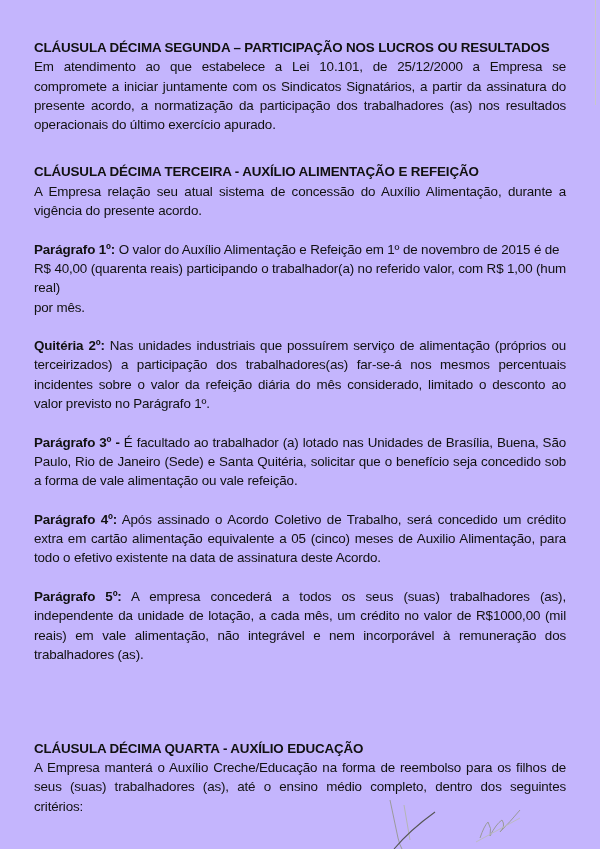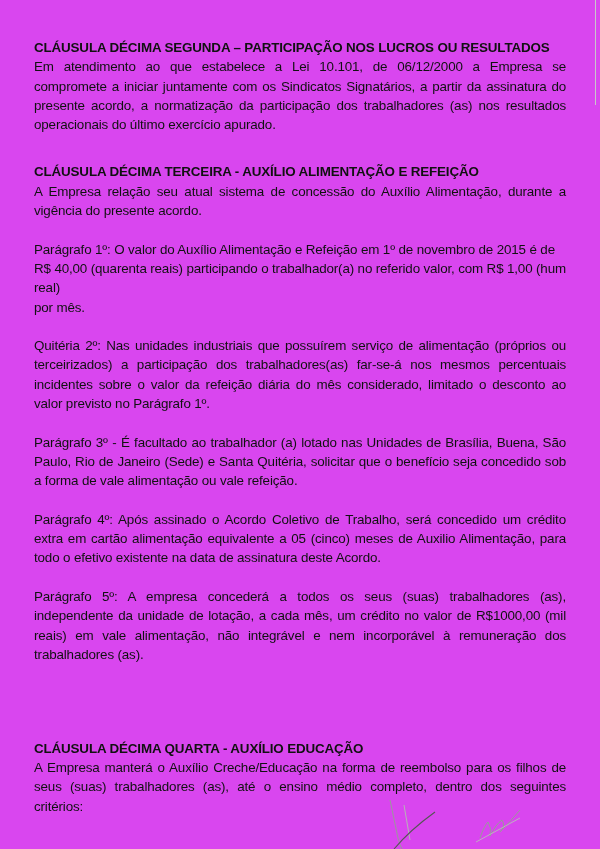--- a/index.html
+++ b/index.html
@@ -1,48 +1,48 @@
 <!DOCTYPE html>
 <html><head>
 <meta charset="utf-8">
 <style>
   html, body { margin: 0; padding: 0; background: #ffffff; }
   body { width: 600px; height: 849px; position: relative; overflow: hidden; }
   .page {
     position: absolute; left: 0; top: 0; width: 600px; height: 849px;
-    background: #d946ef;
+    background: #c4b5fd;
   }
   .scanline {
     position: absolute; left: 595px; top: 0; width: 1px; height: 105px;
     background: #c8c8c8;
   }
   .content {
     position: absolute; left: 34px; top: 38px; width: 532px;
     font-family: "Liberation Sans", sans-serif;
     font-size: 13.4px; line-height: 19.3px; color: #111;
     letter-spacing: -0.15px;
   }
   .heading { font-weight: bold; margin: 0; }
   .para { margin: 0; text-align: justify; }
   .para.left { text-align: left; }
   .gap { height: 19.3px; }
   .gap-lg { height: 28px; }
-  .lead { font-weight: normal; }
+  .lead { font-weight: bold; }
   .signatures { position: absolute; left: 380px; top: 800px; width: 160px; height: 49px; }
 </style>
 </head>
 <body>
 
 <div class="page">
   <div class="scanline"></div>
 
   <div class="content">
 
     <p class="heading">CLÁUSULA DÉCIMA SEGUNDA – PARTICIPAÇÃO NOS LUCROS OU RESULTADOS</p>
-    <p class="para">Em atendimento ao que estabelece a Lei 10.101, de 06/12/2000 a Empresa se compromete a iniciar juntamente com os Sindicatos Signatários, a partir da assinatura do presente acordo, a normatização da participação dos trabalhadores (as) nos resultados operacionais do último exercício apurado.</p>
+    <p class="para">Em atendimento ao que estabelece a Lei 10.101, de 25/12/2000 a Empresa se compromete a iniciar juntamente com os Sindicatos Signatários, a partir da assinatura do presente acordo, a normatização da participação dos trabalhadores (as) nos resultados operacionais do último exercício apurado.</p>
 
     <div class="gap-lg"></div>
 
     <p class="heading">CLÁUSULA DÉCIMA TERCEIRA - AUXÍLIO ALIMENTAÇÃO E REFEIÇÃO</p>
     <p class="para">A Empresa relação seu atual sistema de concessão do Auxílio Alimentação, durante a vigência do presente acordo.</p>
 
     <div class="gap"></div>
 
     <p class="para left">
       <span class="lead">Parágrafo 1º:</span><span> O valor do Auxílio Alimentação e Refeição em 1º de novembro de 2015 é de</span><br>

